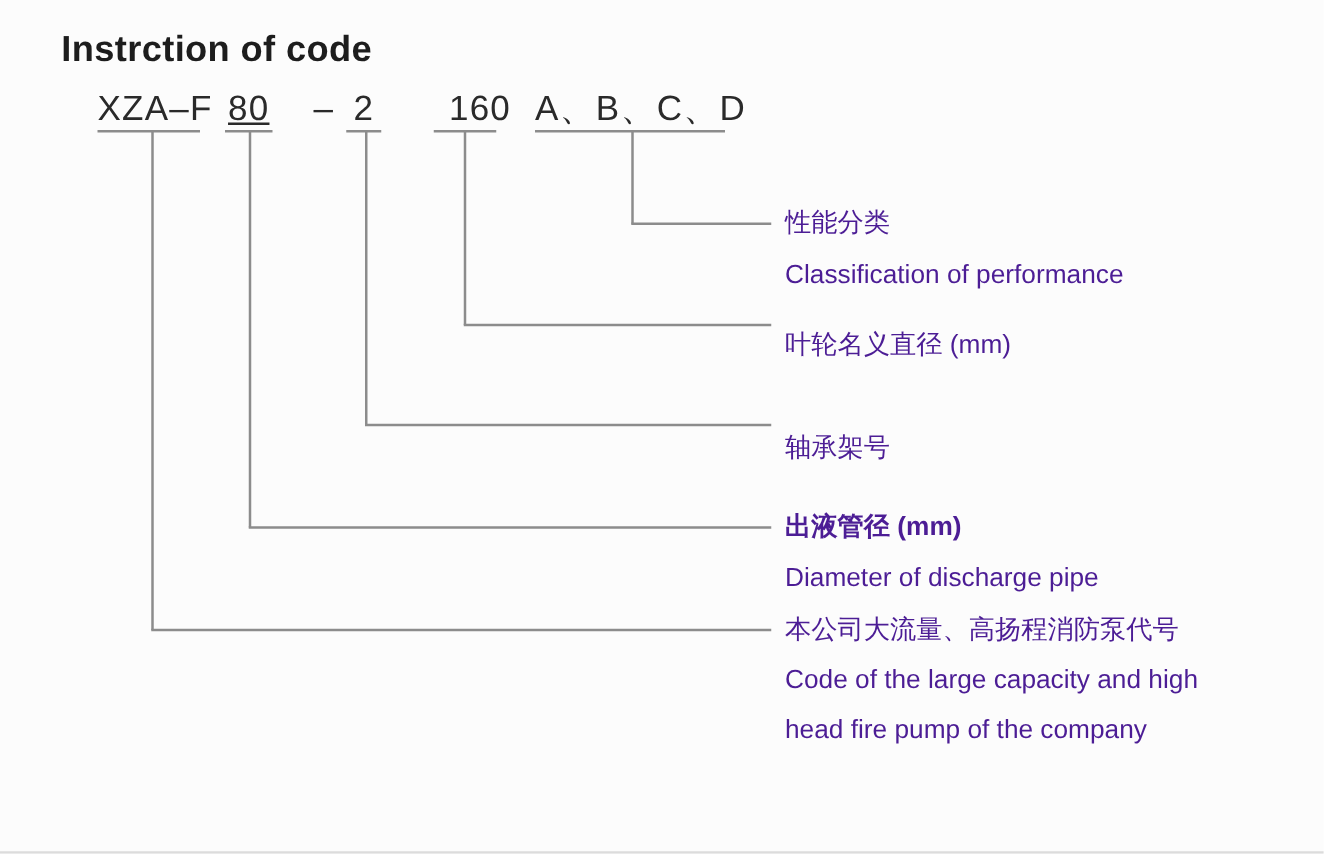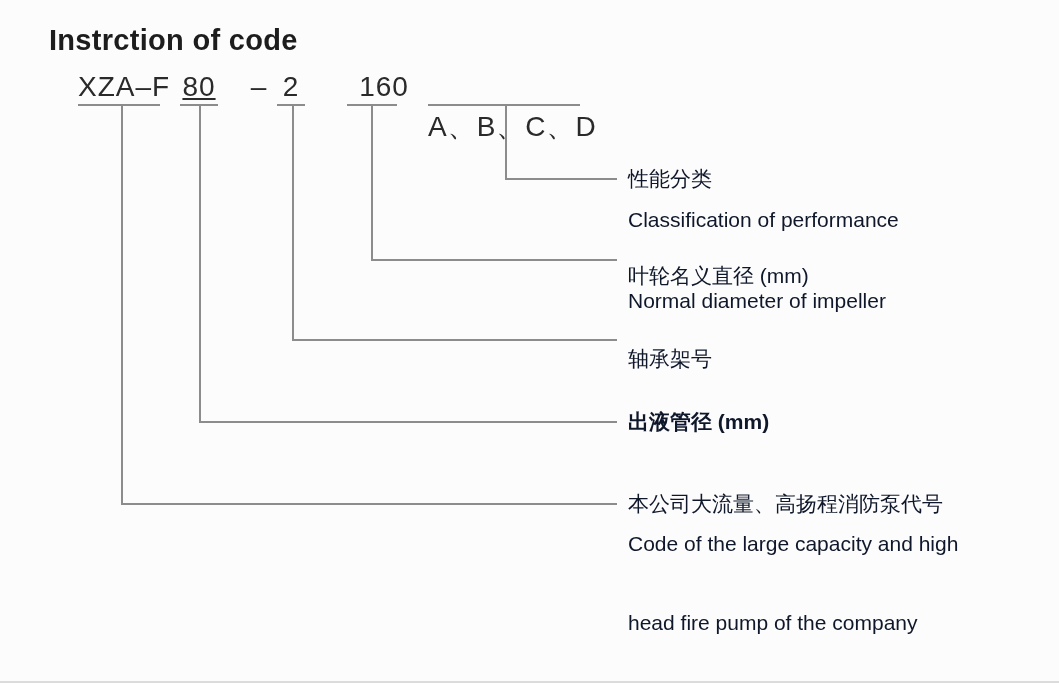--- a/index.html
+++ b/index.html
@@ -20,36 +20,36 @@
   .code-seg{
     position:absolute;top:73px;height:28px;line-height:28px;
     font-size:28px;color:#2a2a2a;text-align:center;
     letter-spacing:1px;white-space:nowrap;
   }
   .underline{position:absolute;top:104px;height:1.5px;background:#8c8c8c;}
   .vline{position:absolute;width:1.5px;background:#8c8c8c;top:105px;}
   .hline{position:absolute;height:1.5px;background:#8c8c8c;}
   .lbl{
     position:absolute;left:628px;height:26px;line-height:26px;
-    font-size:21px;color:#0f172a;white-space:pre;
+    font-size:21px;color:#4c1d95;white-space:pre;
   }
 </style>
 </head>
 <body>
 
 <div class="page">
 
   <h1 class="title">Instrction of code</h1>
 
   <span class="code-seg" style="left:78px;width:82px;">XZA–F</span>
   <span class="code-seg" style="left:180px;width:38px;text-decoration:underline;">80</span>
   <span class="code-seg" style="left:248px;width:22px;">–</span>
   <span class="code-seg" style="left:277px;width:28px;">2</span>
   <span class="code-seg" style="left:347px;width:50px;margin-left:12px;">160</span>
-  <span class="code-seg" style="left:428px;width:152px;margin-top:40px;">A、B、C、D</span>
+  <span class="code-seg" style="left:428px;width:152px;">A、B、C、D</span>
 
   <div class="underline" style="left:78px;width:82px;"></div>
   <div class="underline" style="left:180px;width:38px;"></div>
   <div class="underline" style="left:277px;width:28px;"></div>
   <div class="underline" style="left:347px;width:50px;"></div>
   <div class="underline" style="left:428px;width:152px;"></div>
 
   <div class="vline" style="left:121px;height:399px;"></div>
   <div class="vline" style="left:199px;height:317px;"></div>
   <div class="vline" style="left:292px;height:235px;"></div>
@@ -59,23 +59,23 @@
   <div class="hline" style="left:505px;top:178px;width:112px;"></div>
   <div class="hline" style="left:371px;top:259px;width:246px;"></div>
   <div class="hline" style="left:292px;top:339px;width:325px;"></div>
   <div class="hline" style="left:199px;top:421px;width:418px;"></div>
   <div class="hline" style="left:121px;top:503px;width:496px;"></div>
 
   <div class="lbl" style="top:166px;">性能分类</div>
   <div class="lbl" style="top:207px;text-align:right;">Classification of performance</div>
 
   <div class="lbl" style="top:263px;">叶轮名义直径 (mm)</div>
-  <div class="lbl" style="top:288px;">Normal diameter of impeller</div>
 
   <div class="lbl" style="top:346px;">轴承架号</div>
 
   <div class="lbl" style="top:409px;font-weight:bold;">出液管径 (mm)</div>
+  <div class="lbl" style="top:450px;">Diameter of discharge pipe</div>
 
   <div class="lbl" style="top:491px;">本公司大流量、高扬程消防泵代号</div>
   <div class="lbl" style="top:531px;">Code of the large capacity and high</div>
-  <div class="lbl" style="top:571px;margin-top:39px;">head fire pump of the company</div>
+  <div class="lbl" style="top:571px;">head fire pump of the company</div>
 
 </div>
 
 </body></html>

